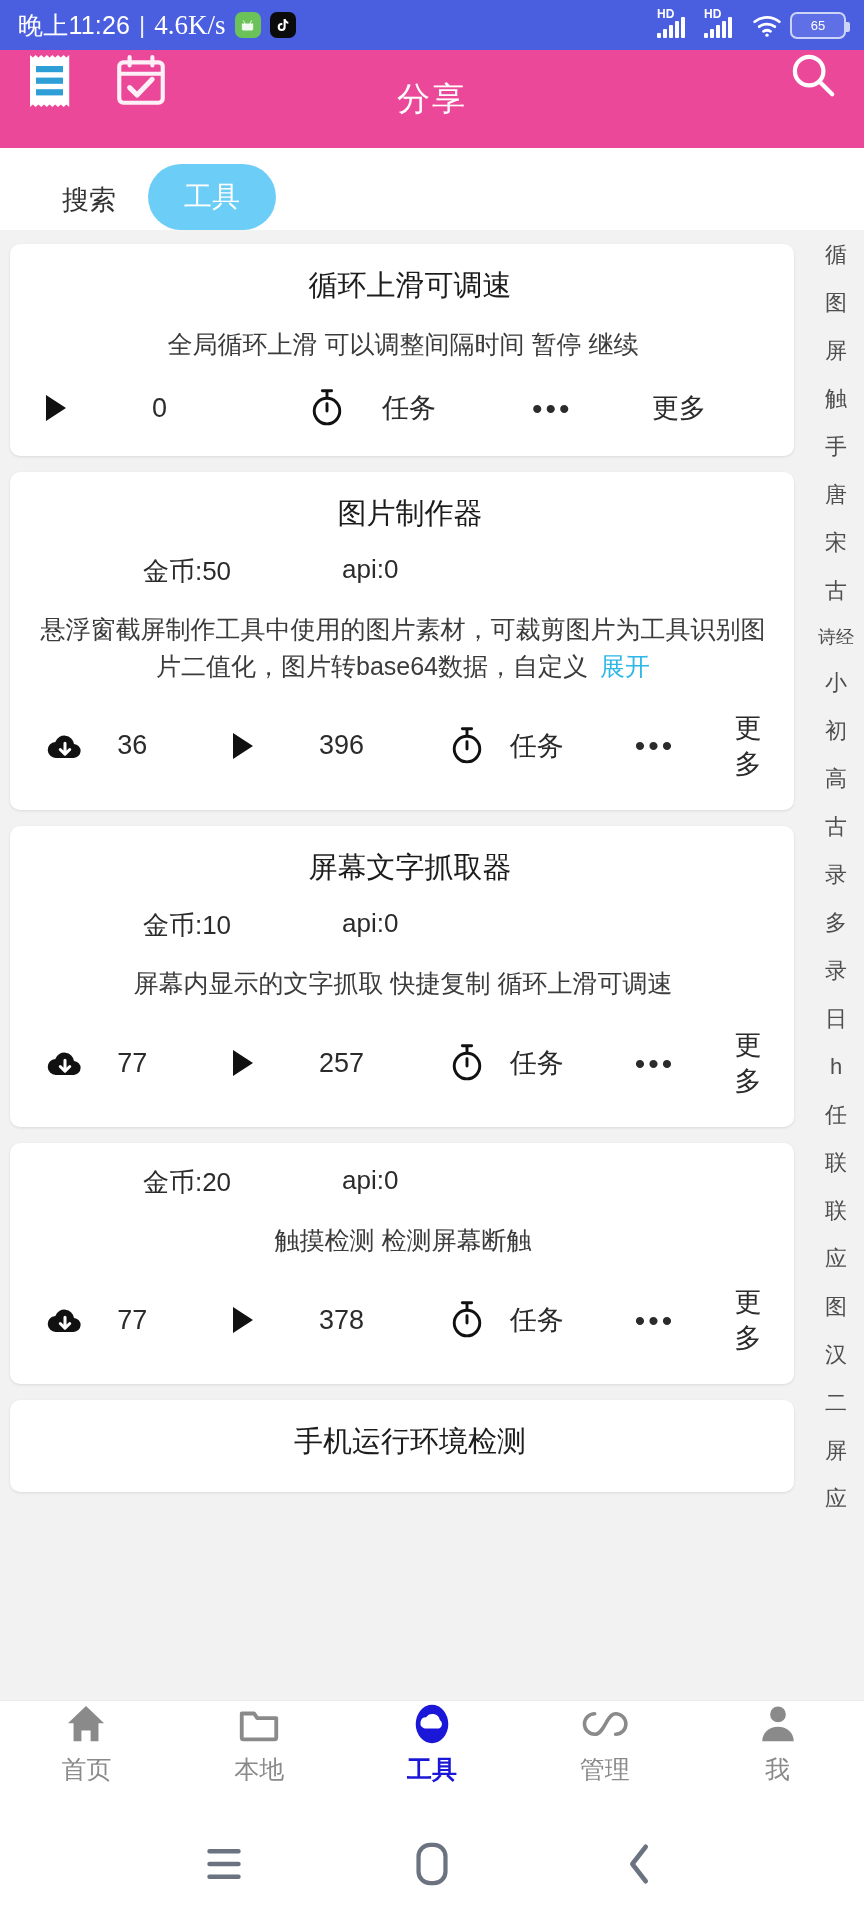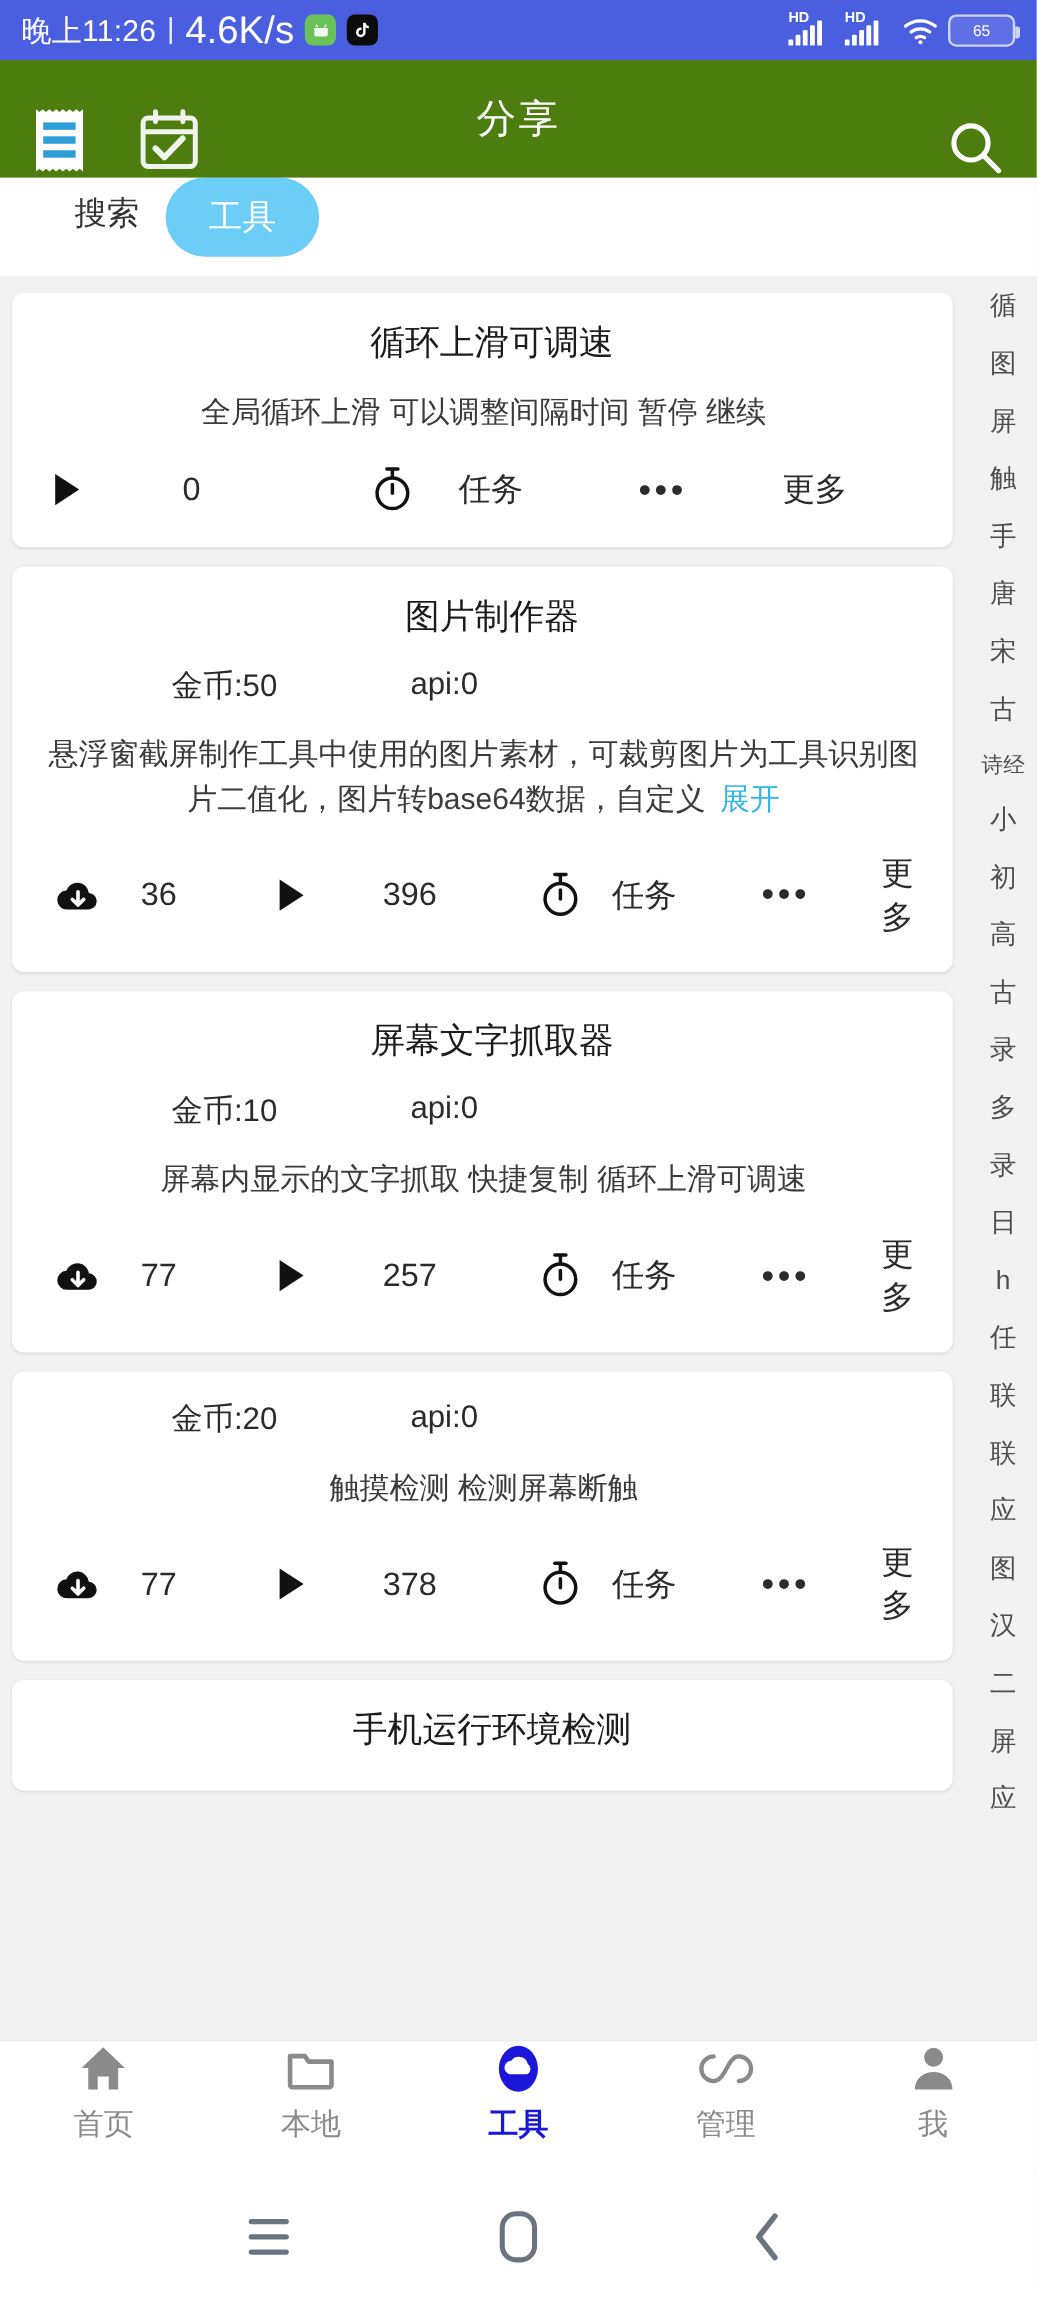--- a/index.html
+++ b/index.html
@@ -20,21 +20,21 @@
   .statusbar {
     height: 50px; flex: 0 0 50px;
     background: #4a5ee0;
     display: flex; align-items: center;
     padding: 0 18px;
     color: #ffffff;
   }
   .sb-left { display: flex; align-items: center; gap: 0; flex: 1; }
   .sb-time { font-size: 25px; letter-spacing: .2px; font-weight: 400; }
   .sb-sep { font-size: 24px; margin: 0 9px; opacity: .9; }
-  .sb-speed { font-size: 32px; }
+  .sb-speed { font-size: 27px; font-family: Liberation Serif, serif; }
   .sb-appicon {
     width: 26px; height: 26px; border-radius: 7px;
     margin-left: 9px; display: inline-flex;
     align-items: center; justify-content: center;
     font-size: 15px;
   }
   .sb-appicon.green { background: #6ac259; color: #fff; }
   .sb-appicon.black { background: #0b0b0b; color: #fff; }
   .sb-right { display: flex; align-items: center; gap: 7px; }
   .hd-sig { position: relative; width: 40px; height: 30px; }
@@ -57,42 +57,42 @@
   }
   .battery:after {
     content: ""; position: absolute; right: -6px; top: 8px;
     width: 4px; height: 10px; background: #cdd4f7; border-radius: 0 2px 2px 0;
   }
   .battery span { font-size: 13px; color: #ffffff; line-height: 1; }
 
   
   .appbar {
     height: 98px; flex: 0 0 98px;
-    background: #4d7c0f;
-    display: flex; align-items: flex-end;
+    background: #ec4899;
+    display: flex; align-items: flex-start;
     padding: 0 26px;
     position: relative;
   }
   .appbar-left { display: flex; align-items: center; gap: 38px; z-index: 2; }
   .icon-receipt { width: 48px; height: 62px; position: relative; }
   .icon-calendar { width: 58px; height: 58px; position: relative; }
   .appbar-title {
     position: absolute; left: 0; right: 0; top: 0; bottom: 0;
     display: flex; align-items: center; justify-content: center;
     color: #ffffff; font-size: 33px; letter-spacing: 2px;
     pointer-events: none;
   }
   .appbar-search { margin-left: auto; z-index: 2; width: 50px; height: 50px; }
 
   
   .tabs {
     background: #ffffff;
     height: 82px; flex: 0 0 82px;
-    display: flex; align-items: flex-start;
-    padding-left: 44px; gap: 4px;
+    display: flex; align-items: flex-end;
+    padding-left: 44px; gap: 14px;
   }
   .tab {
     font-size: 27px; color: #333333;
     padding: 12px 18px; border-radius: 34px;
   }
   .tab.active {
     background: #6ccef7; color: #ffffff;
     padding: 14px 36px; font-size: 28px;
   }
 

